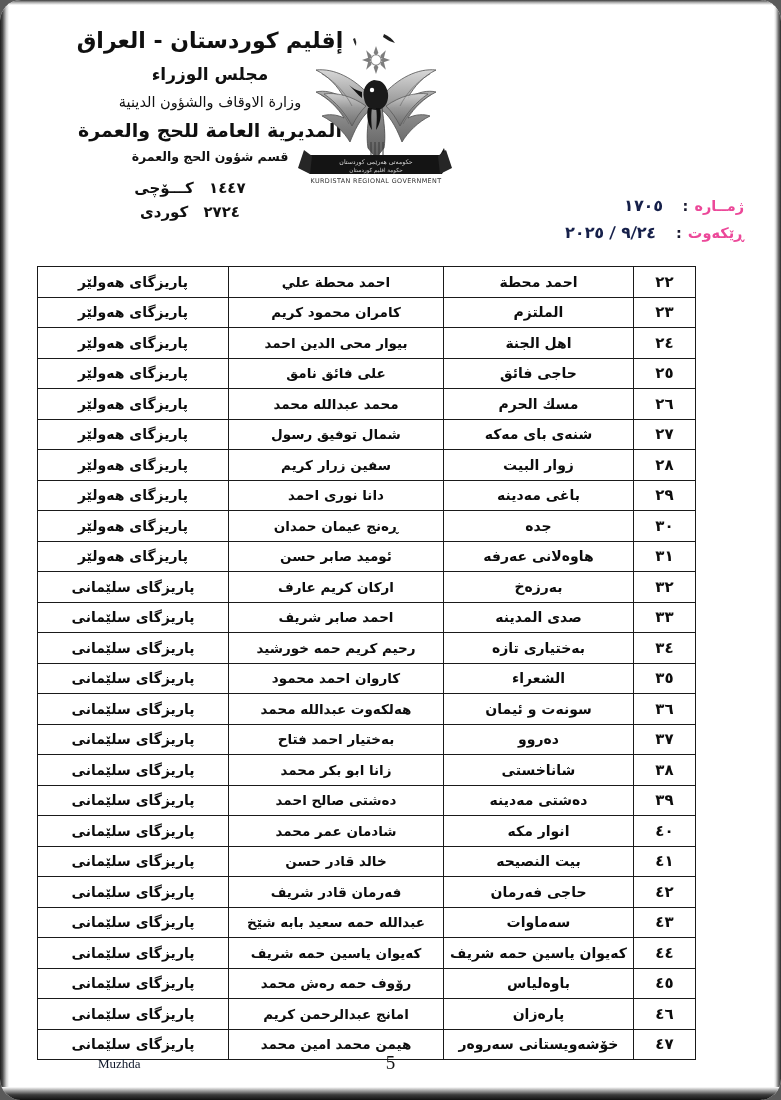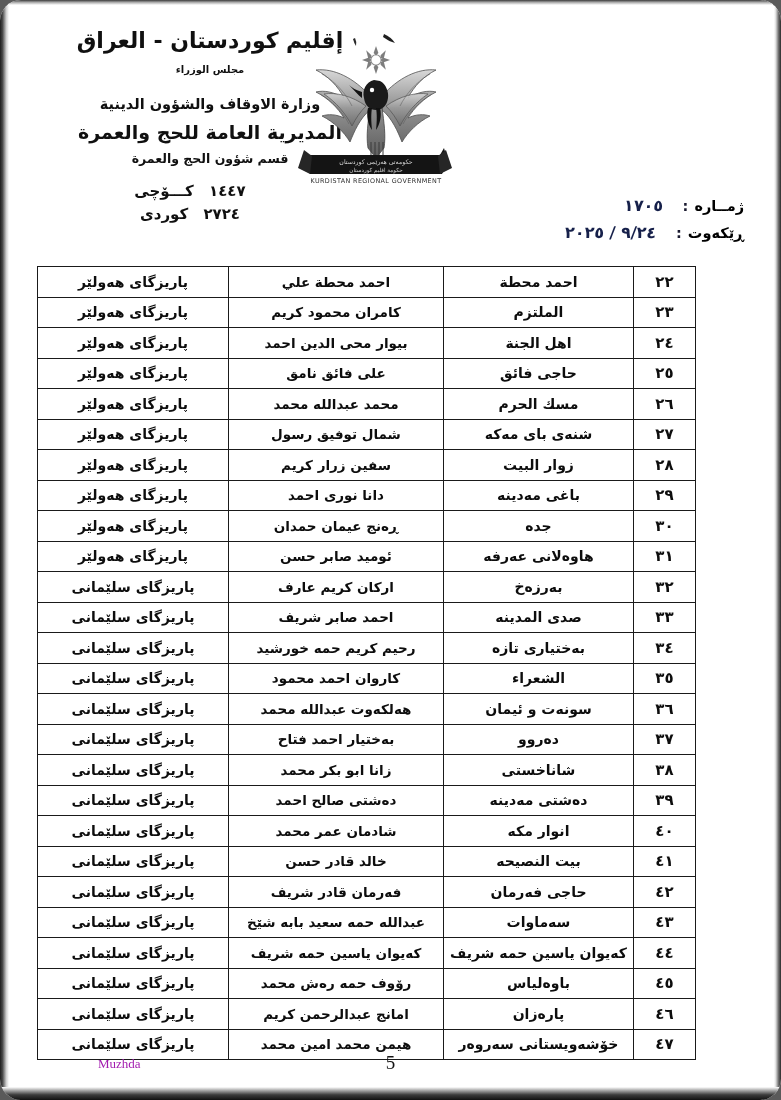--- a/index.html
+++ b/index.html
@@ -78,28 +78,28 @@
     font-family: "DejaVu Sans", "Liberation Sans", sans-serif;
   }
   .hdr-l1 {
     font-size: 22px;
     font-weight: bold;
     letter-spacing: 0px;
     margin-bottom: 7px;
     white-space: nowrap;
   }
   .hdr-l2 {
-    font-size: 10px;
-    font-weight: bold;
-    margin-bottom: 17px;
+    font-size: 17px;
+    font-weight: bold;
+    margin-bottom: 5px;
     white-space: nowrap;
   }
   .hdr-l3 {
     font-size: 14.5px;
-    font-weight: bold;
+    font-weight: normal;
     margin-bottom: 5px;
     white-space: nowrap;
   }
   .hdr-l4 {
     font-size: 19px;
     font-weight: bold;
     margin-bottom: 5px;
     white-space: nowrap;
   }
   .hdr-l5 {
@@ -137,21 +137,21 @@
   .refrow {
     display: flex;
     justify-content: flex-start;
     align-items: baseline;
     margin-bottom: 8px;
     padding-right: 8px;
   }
   .ref-label {
     white-space: nowrap;
     letter-spacing: 0.5px;
-    color: #000000;
+    color: #ec4899;
   }
   .ref-colon { margin: 0 6px; }
   .ref-value {
     font-family: "DejaVu Sans", "Liberation Sans", sans-serif;
     color: #16204a;
     letter-spacing: 3px;
     font-size: 16px;
     transform: skewX(-4deg);
     display: inline-block;
     margin-right: 14px;
@@ -218,21 +218,21 @@
     top: 1052px;
     width: 781px;
     height: 34px;
   }
   .footer-name {
     position: absolute;
     left: 98px;
     top: 4px;
     font-family: "Liberation Serif", "DejaVu Serif", serif;
     font-size: 13px;
-    color: #a21caf;
+    color: #0f172a;
     direction: ltr;
   }
   .footer-page {
     position: absolute;
     left: 0;
     top: 0;
     width: 781px;
     text-align: center;
     font-family: "Liberation Serif", "DejaVu Serif", serif;
     font-size: 19px;

